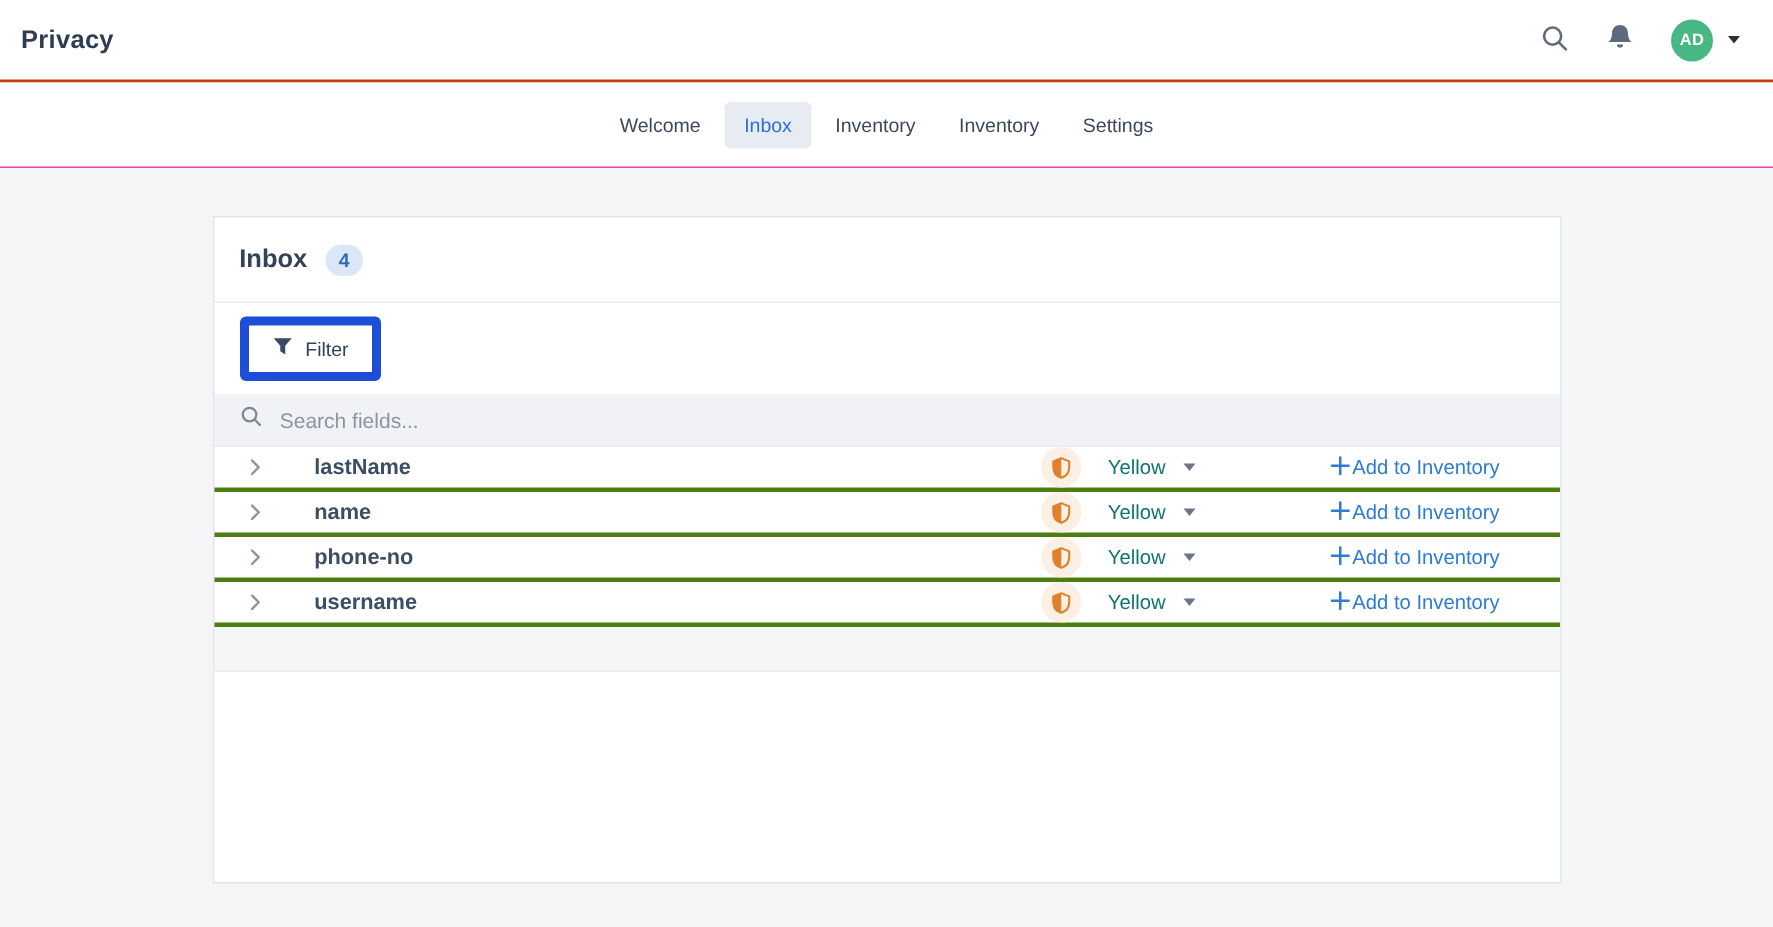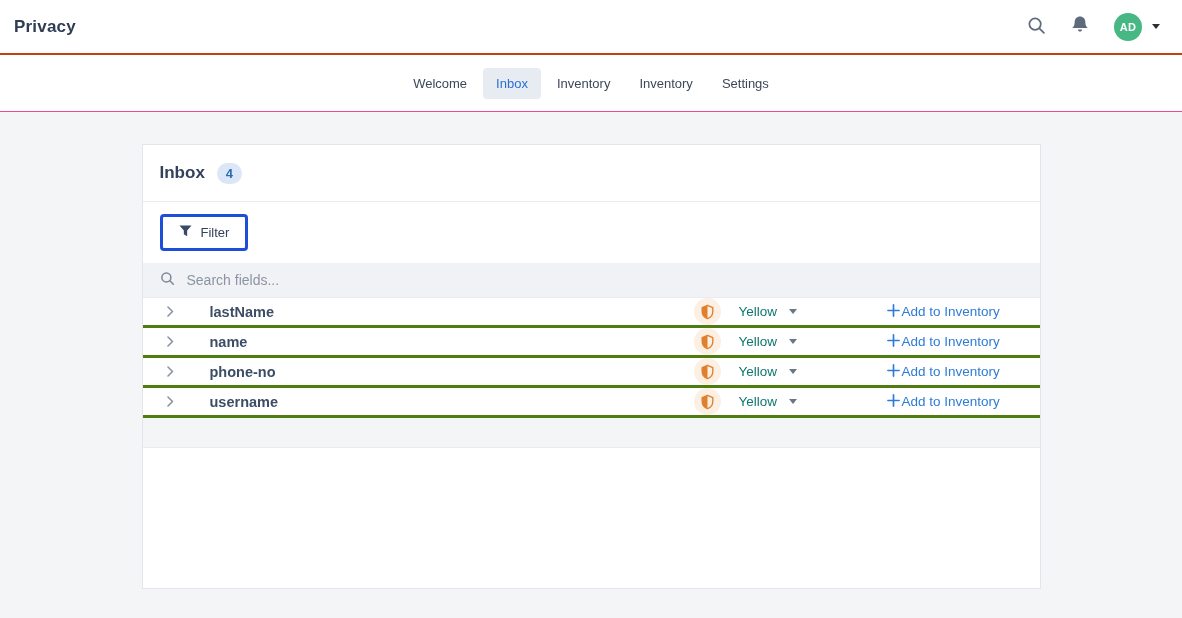--- a/index.html
+++ b/index.html
@@ -52,21 +52,21 @@
     padding: 0 17px; border-bottom: 1px solid #e9ebef;
   }
   .card-title { font-size: 17px; font-weight: 600; color: #33415a; }
   .count-badge {
     margin-left: 12px; background: #dbe7f7; color: #2e6cb3;
     font-size: 13px; font-weight: 600; padding: 3px 9px; border-radius: 11px;
   }
   .filter-bar { height: 61px; flex: none; display: flex; align-items: center; padding: 0 17px; }
   .filter-btn {
     display: inline-flex; align-items: center; gap: 9px;
-    padding: 8px 16px; background: #fff; border: 3px solid #1d4ed8; border-radius: 4px;
+    padding: 8px 16px; background: #fff; border: 6px solid #1d4ed8; border-radius: 4px;
     font-size: 13px; color: #33415a; cursor: pointer; font-family: inherit;
   }
   .search-bar {
     height: 35px; flex: none; background: #f1f2f5;
     display: flex; align-items: center; gap: 10px; padding: 0 17px;
     border-bottom: 1px solid #e9ebef;
   }
   .search-input {
     flex: 1; background: transparent; border: none; outline: none;
     font-size: 14px; color: #a21caf; font-family: Liberation Sans, sans-serif;

